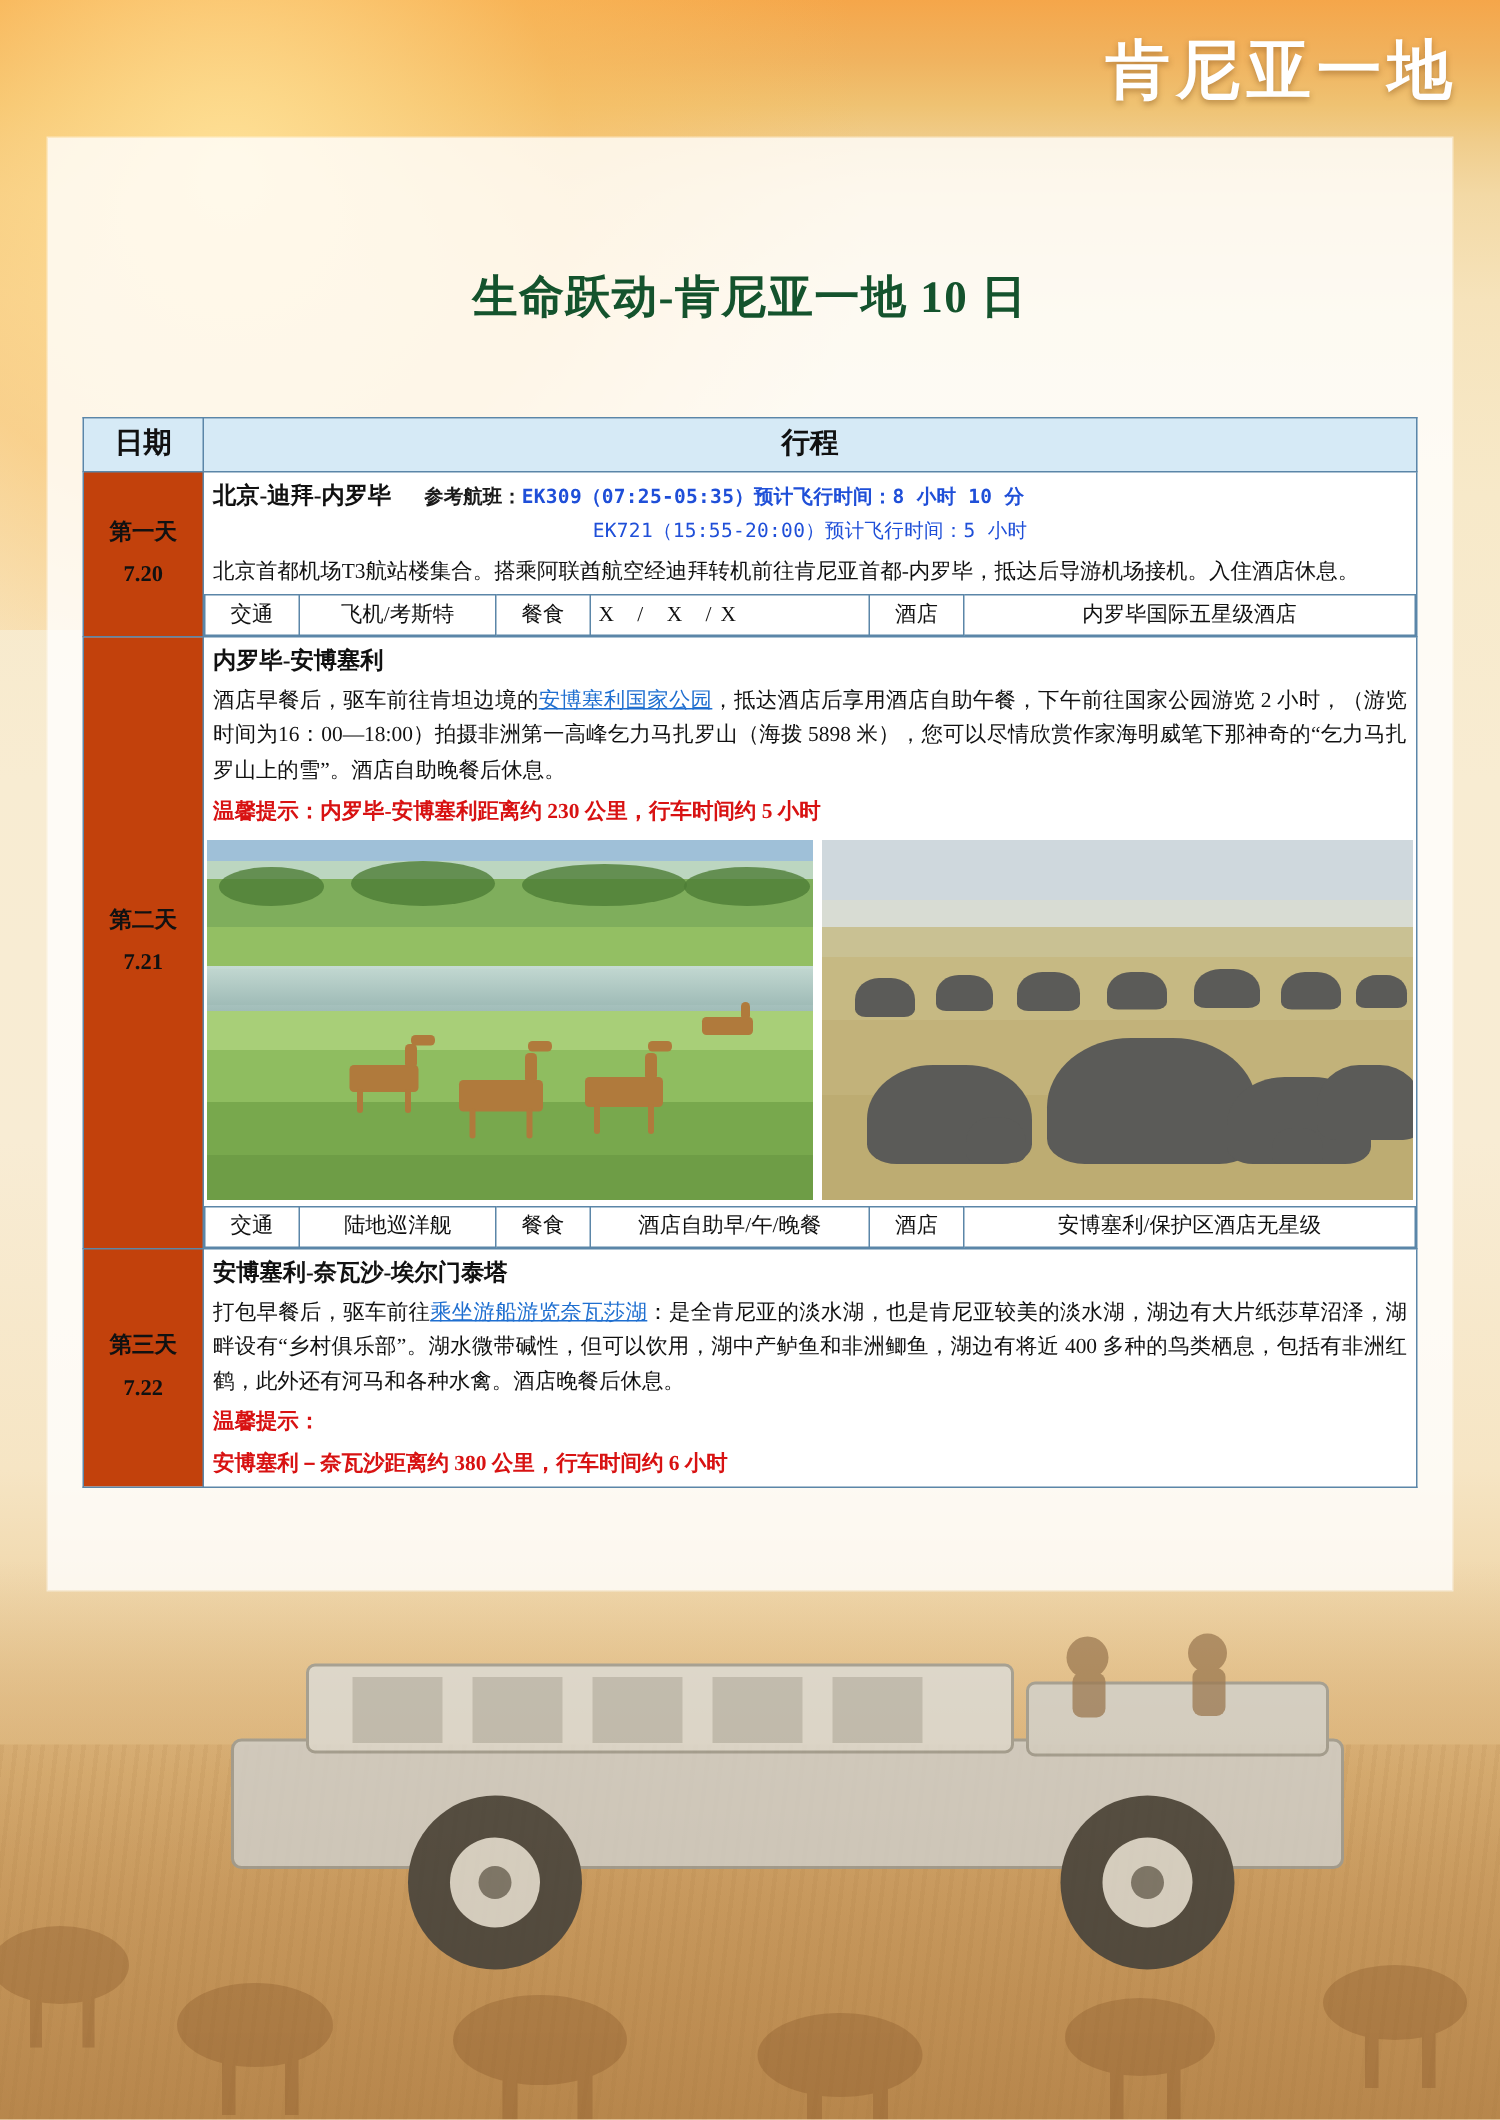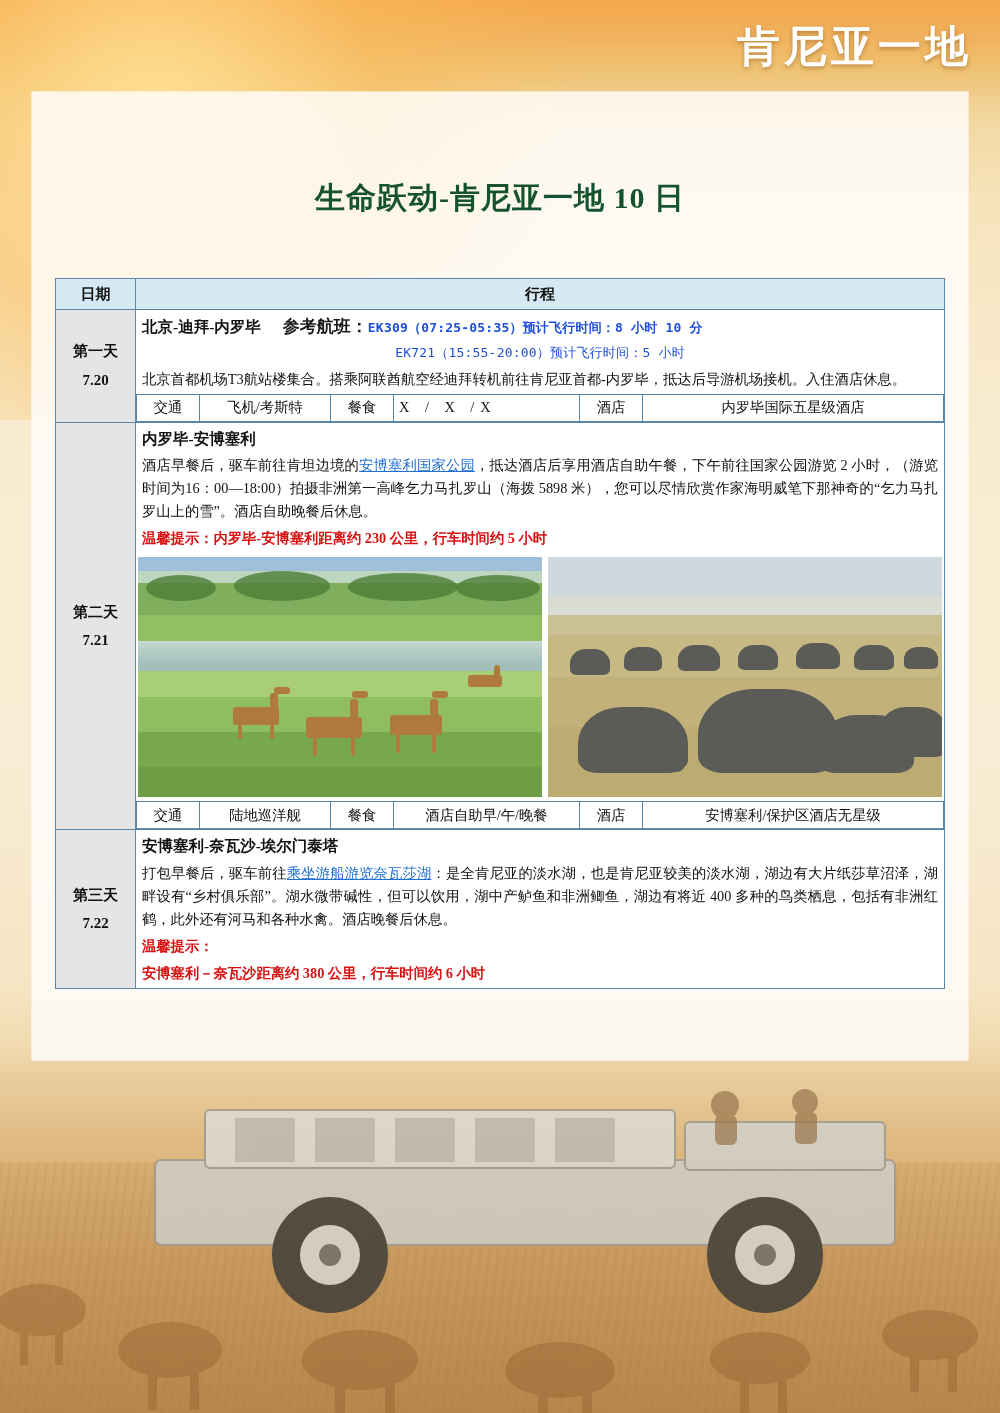--- a/index.html
+++ b/index.html
@@ -134,47 +134,47 @@
   }
   table.itin td, table.itin th {
     border: 1px solid #5b86a8;
     padding: 2px 5px;
     vertical-align: middle;
   }
   .hdr {
     background: #d6eaf6;
     text-align: center;
     font-weight: bold;
-    font-size: 15px;
+    font-size: 19px;
     height: 26px;
   }
   .daycell {
     width: 85px;
     text-align: center;
     font-weight: bold;
     font-size: 15px;
     line-height: 1.9;
-    background: #e5e5e5;
+    background: #c2410c;
   }
   .route {
     font-weight: bold;
     font-size: 15.5px;
     padding: 3px 6px 1px 6px;
   }
   .flight-line {
     color: #1f4fd8;
     font-family: "DejaVu Sans Mono", "Liberation Mono", monospace;
     font-size: 13px;
     letter-spacing: .2px;
   }
   .flight-label {
     color: #1a1a1a;
     font-weight: bold;
     font-family: "Liberation Serif", serif;
-    font-size: 17px;
+    font-size: 13px;
     letter-spacing: 0;
   }
   .body-text {
     padding: 2px 6px 3px 6px;
     text-align: justify;
   }
   .tip {
     color: #d81212;
     font-weight: bold;
     padding: 1px 6px 3px 6px;

